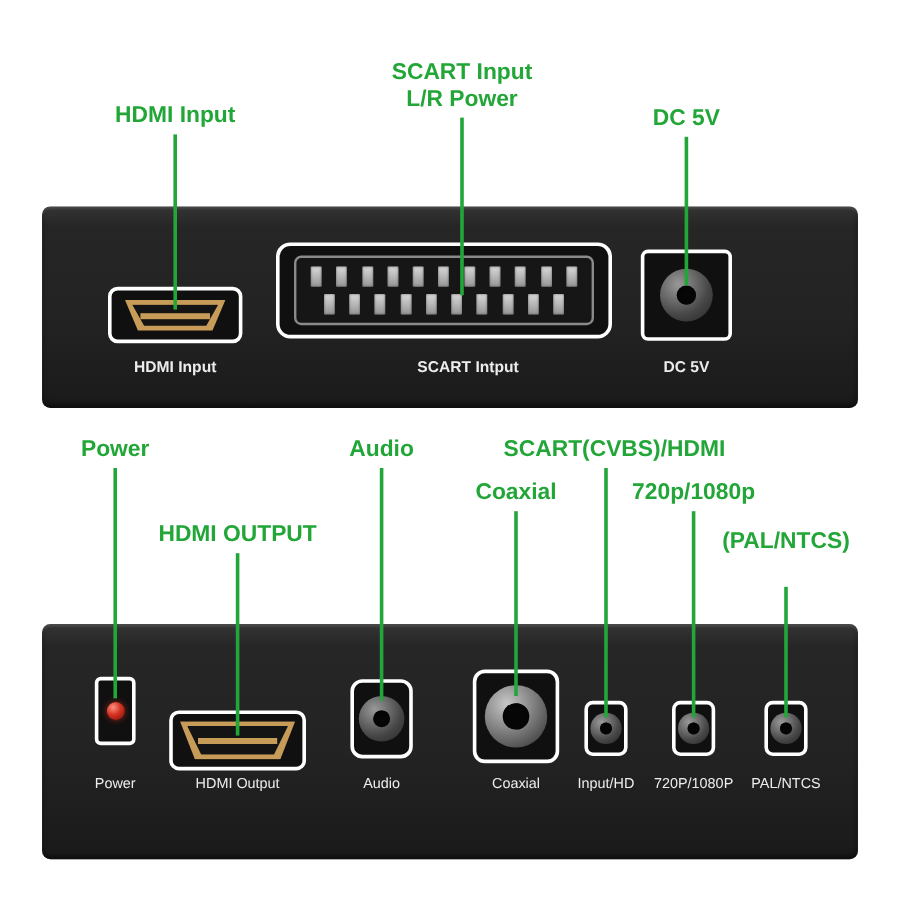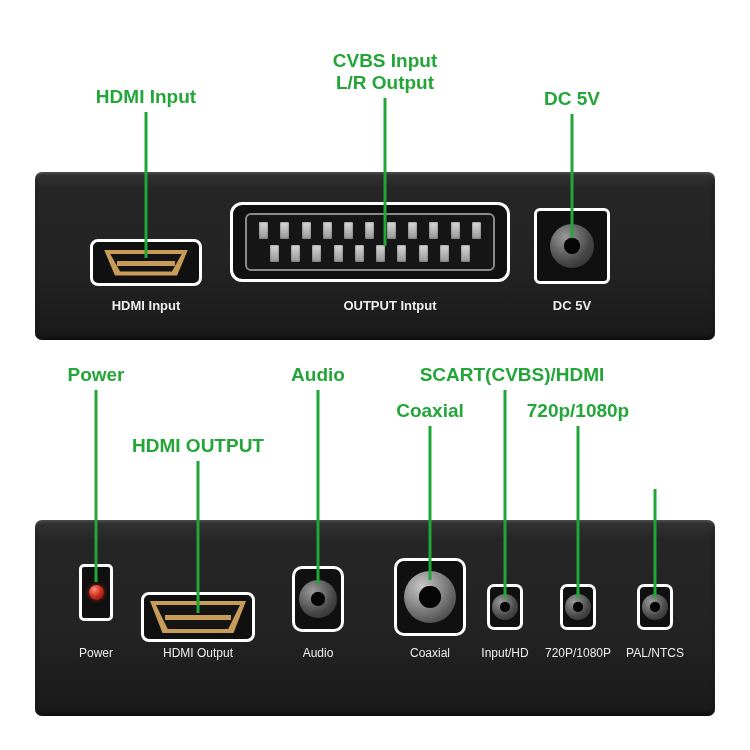--- a/index.html
+++ b/index.html
@@ -72,22 +72,22 @@
     box-shadow:0 0 5px rgba(210,49,32,.65);
   }
 </style>
 </head>
 <body>
 
 <div class="stage">
 
   <div class="callout" style="left:146px;top:86px">HDMI Input</div>
   <div class="callout" style="left:385px;top:50px">
-    <div>CVBS Input</div>
-    <div>L/R Output</div>
+    <div>SCART Input</div>
+    <div>L/R Power</div>
   </div>
   <div class="callout" style="left:572px;top:88px">DC 5V</div>
 
   <div class="line" style="left:146px;top:112px;height:146px"></div>
   <div class="line" style="left:385px;top:98px;height:148px"></div>
   <div class="line" style="left:572px;top:114px;height:124px"></div>
 
   <div class="device" style="top:172px;height:168px"></div>
 
   <div class="outline" style="left:90px;top:239px;width:112px;height:47px">
@@ -117,36 +117,37 @@
           <i class="pin"></i>
           <i class="pin"></i>
           <i class="pin"></i>
           <i class="pin"></i>
           <i class="pin"></i>
           <i class="pin"></i>
           <i class="pin"></i>
       </div>
     </div>
   </div>
-  <div class="port-label" style="left:390px;top:298px">OUTPUT Intput</div>
+  <div class="port-label" style="left:390px;top:298px">SCART Intput</div>
 
   <div class="outline" style="left:534px;top:208px;width:76px;height:76px;border-radius:6px">
     <div class="jack-ring" style="width:44px;height:44px">
       <div class="jack-hole" style="width:16px;height:16px"></div>
     </div>
   </div>
   <div class="port-label" style="left:572px;top:298px">DC 5V</div>
 
   <div class="callout" style="left:96px;top:364px">Power</div>
   <div class="callout" style="left:318px;top:364px">Audio</div>
   <div class="callout" style="left:512px;top:364px">SCART(CVBS)/HDMI</div>
   <div class="callout" style="left:430px;top:400px">Coaxial</div>
   <div class="callout" style="left:578px;top:400px">720p/1080p</div>
   <div class="callout" style="left:198px;top:435px">HDMI OUTPUT</div>
   <div class="callout" style="left:655px;top:441px">
+    <div>(PAL/NTCS)</div>
   </div>
 
   <div class="line" style="left:96px;top:390px;height:192px"></div>
   <div class="line" style="left:318px;top:390px;height:194px"></div>
   <div class="line" style="left:505px;top:390px;height:208px"></div>
   <div class="line" style="left:430px;top:426px;height:154px"></div>
   <div class="line" style="left:578px;top:426px;height:172px"></div>
   <div class="line" style="left:198px;top:461px;height:152px"></div>
   <div class="line" style="left:655px;top:489px;height:109px"></div>
 

